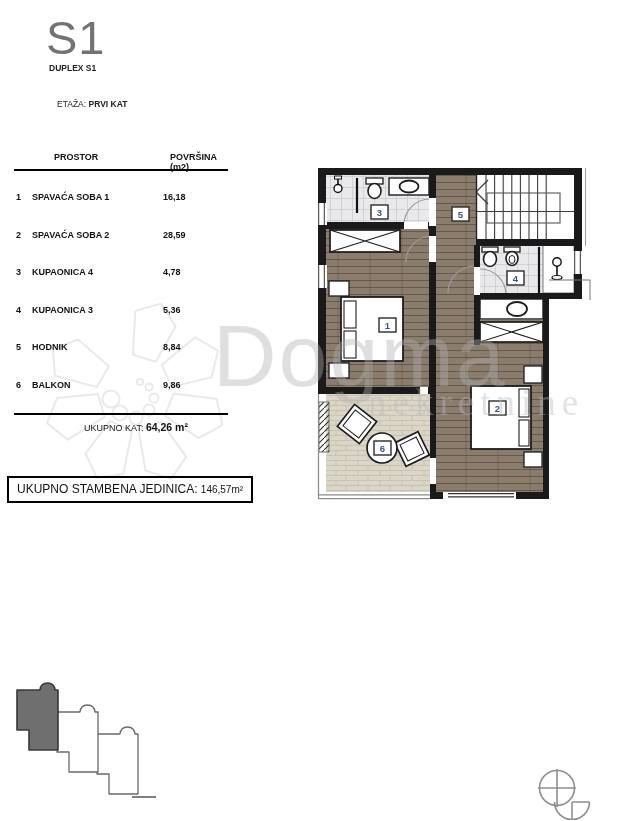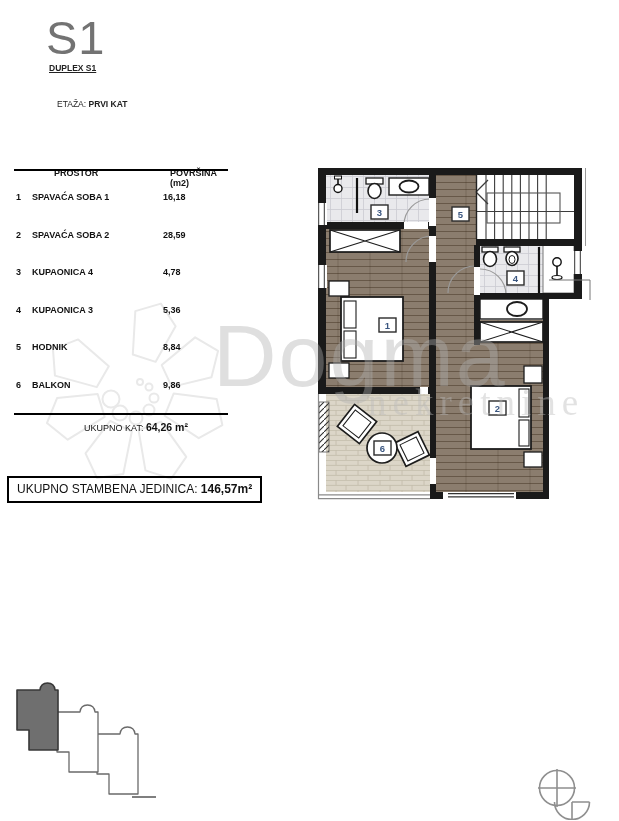--- a/index.html
+++ b/index.html
@@ -1,37 +1,37 @@
 <!DOCTYPE html>
 <html style="--wall: #1a1a1a; --wood: #8b7d6e; --wood_line: #6e6152; --tile: #e9e9ec; --tile_line: #c9c9d1; --stone: #dcd6c8; --stone_line: #c4bdac; --room_number: #3a5680; --site_fill: #6f6f6f; --compass: #8f8f8f;"><head>
 <meta charset="utf-8">
 <style>
   html,body{margin:0;padding:0;background:#fff;}
   .page{position:relative;width:619px;height:821px;background:#fff;overflow:hidden;
         font-family:"Liberation Sans",sans-serif;color:#111;}
   .abs{position:absolute;}
   
   .unit-code{left:46px;top:10px;font-size:47px;font-weight:300;letter-spacing:1px;color:#737373;z-index:3;}
-  .duplex{left:49px;top:63px;font-size:8.5px;font-weight:700;text-decoration:underline;color:#222;z-index:3;}
+  .duplex{left:49px;top:63px;font-size:8.5px;font-weight:700;color:#222;z-index:3;}
   .etaza{left:49px;top:99px;font-size:8.5px;color:#222;z-index:3;padding-left:8px;}
   .etaza b{font-weight:700;}
   
   .tbl{left:14px;top:152px;width:214px;z-index:3;font-size:9px;font-weight:700;}
-  .tbl .hdr{position:absolute;top:16px;padding-left:7px;}
+  .tbl .hdr{position:absolute;top:0;padding-left:7px;}
   .tbl .line{position:absolute;left:0;width:214px;height:2px;background:#000;}
   .row{position:absolute;left:0;width:214px;height:12px;}
   .row .n{position:absolute;left:2px;}
   .row .nm{position:absolute;left:18px;white-space:nowrap;}
   .row .ar{position:absolute;left:149px;}
   .total{position:absolute;left:40px;top:269px;width:164px;text-align:center;font-weight:400;}
   .total b{font-size:10.5px;font-weight:700;}
   
   .sumbox{left:7px;top:476px;border:2px solid #000;padding:4px 8px 5px 8px;font-size:12px;
           white-space:nowrap;background:transparent;z-index:3;}
-  .sumbox b{font-size:12px;font-weight:700;}
+  .sumbox b{font-size:10px;font-weight:400;}
   
   .wm{pointer-events:none;z-index:2;}
   .wm-brand{left:213px;top:312px;font-family:Liberation Sans, sans-serif;font-size:88px;
             color:rgba(175,175,175,0.40);letter-spacing:2px;line-height:1;}
   .wm-sub{left:368px;top:384px;font-family:"Liberation Serif",serif;font-size:37px;
           color:rgba(185,185,185,0.42);letter-spacing:6px;line-height:1;}
   svg text{font-family:"Liberation Sans",sans-serif;}
   .plan{left:313px;top:160px;z-index:1;}
   .siteplan{left:8px;top:678px;z-index:1;}
   .compass{left:528px;top:758px;z-index:1;}

